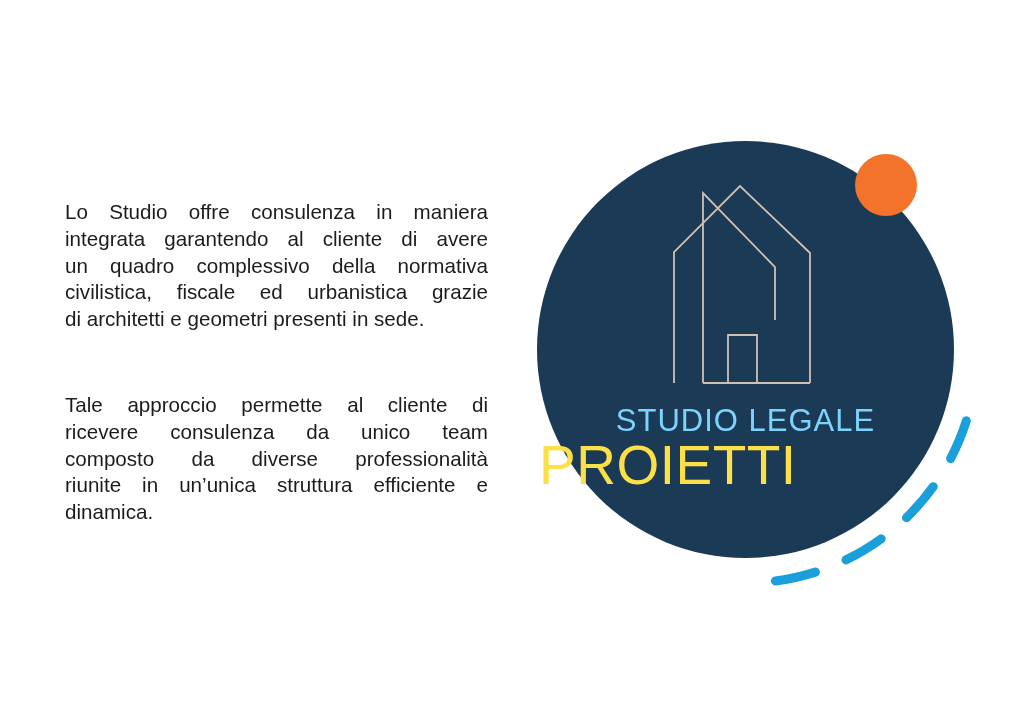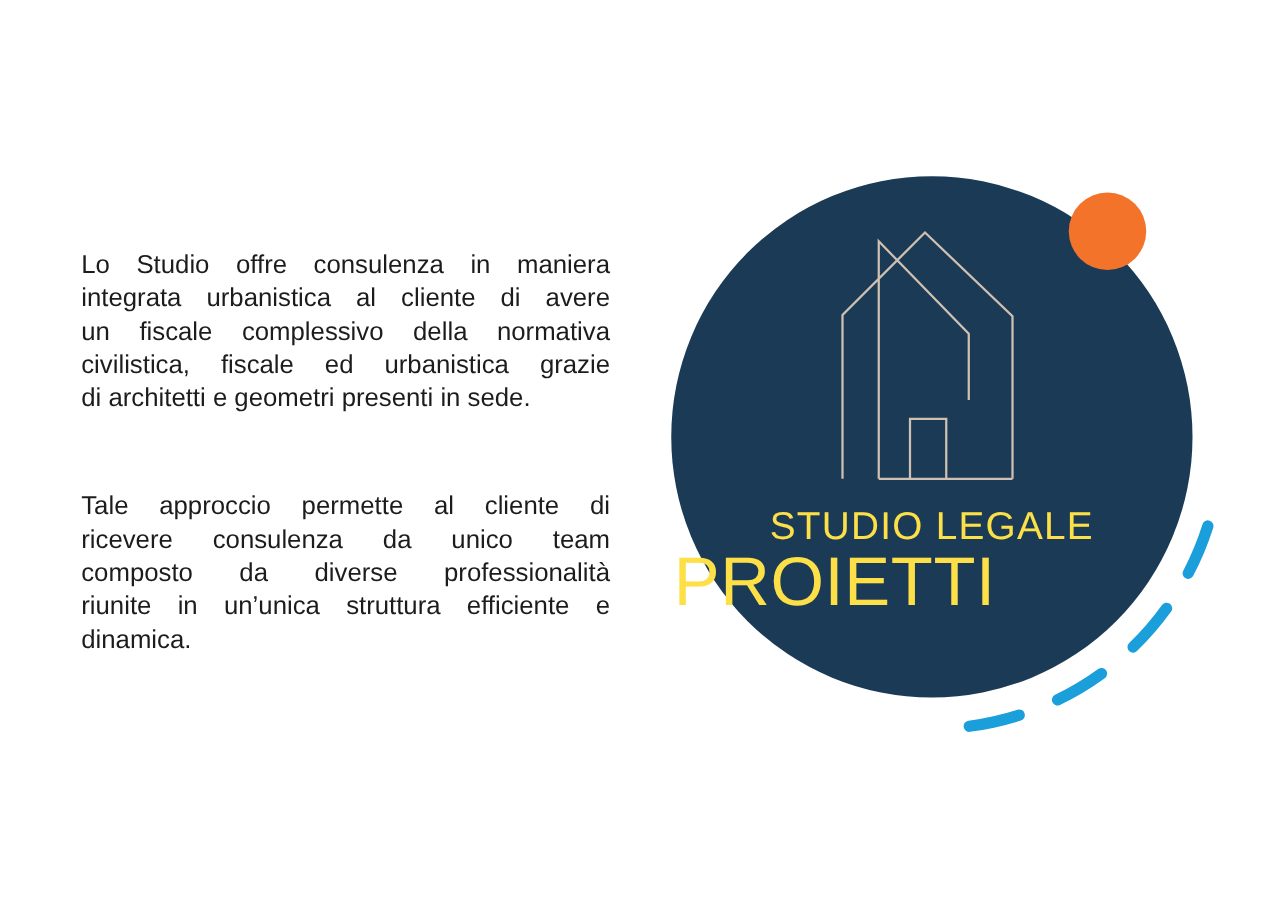--- a/index.html
+++ b/index.html
@@ -49,21 +49,21 @@
     top: 37px;
     width: 152px;
     height: 212px;
   }
   .brand1 {
     position: absolute;
     top: 264px;
     left: 0;
     width: 100%;
     text-align: center;
-    color: #fde047;
+    color: #7dd3fc;
     font-size: 31px;
     letter-spacing: 1px;
     line-height: 1;
     font-weight: 400;
   }
   .brand2 {
     position: absolute;
     top: 297px;
     left: 2px;
     width: 100%;
@@ -96,22 +96,22 @@
   }
 </style>
 </head>
 <body>
 
 <div class="page">
 
   <div class="text-col">
     <div class="para">
       <div class="line">Lo Studio offre consulenza in maniera</div>
-      <div class="line">integrata urbanistica al cliente di avere</div>
-      <div class="line">un fiscale complessivo della normativa</div>
+      <div class="line">integrata garantendo al cliente di avere</div>
+      <div class="line">un quadro complessivo della normativa</div>
       <div class="line">civilistica, fiscale ed urbanistica grazie</div>
       <div class="line last">di architetti e geometri presenti in sede.</div>
     </div>
     <div class="para">
       <div class="line">Tale approccio permette al cliente di</div>
       <div class="line">ricevere consulenza da unico team</div>
       <div class="line">composto da diverse professionalità</div>
       <div class="line">riunite in un’unica struttura efficiente e</div>
       <div class="line last">dinamica.</div>
     </div>

